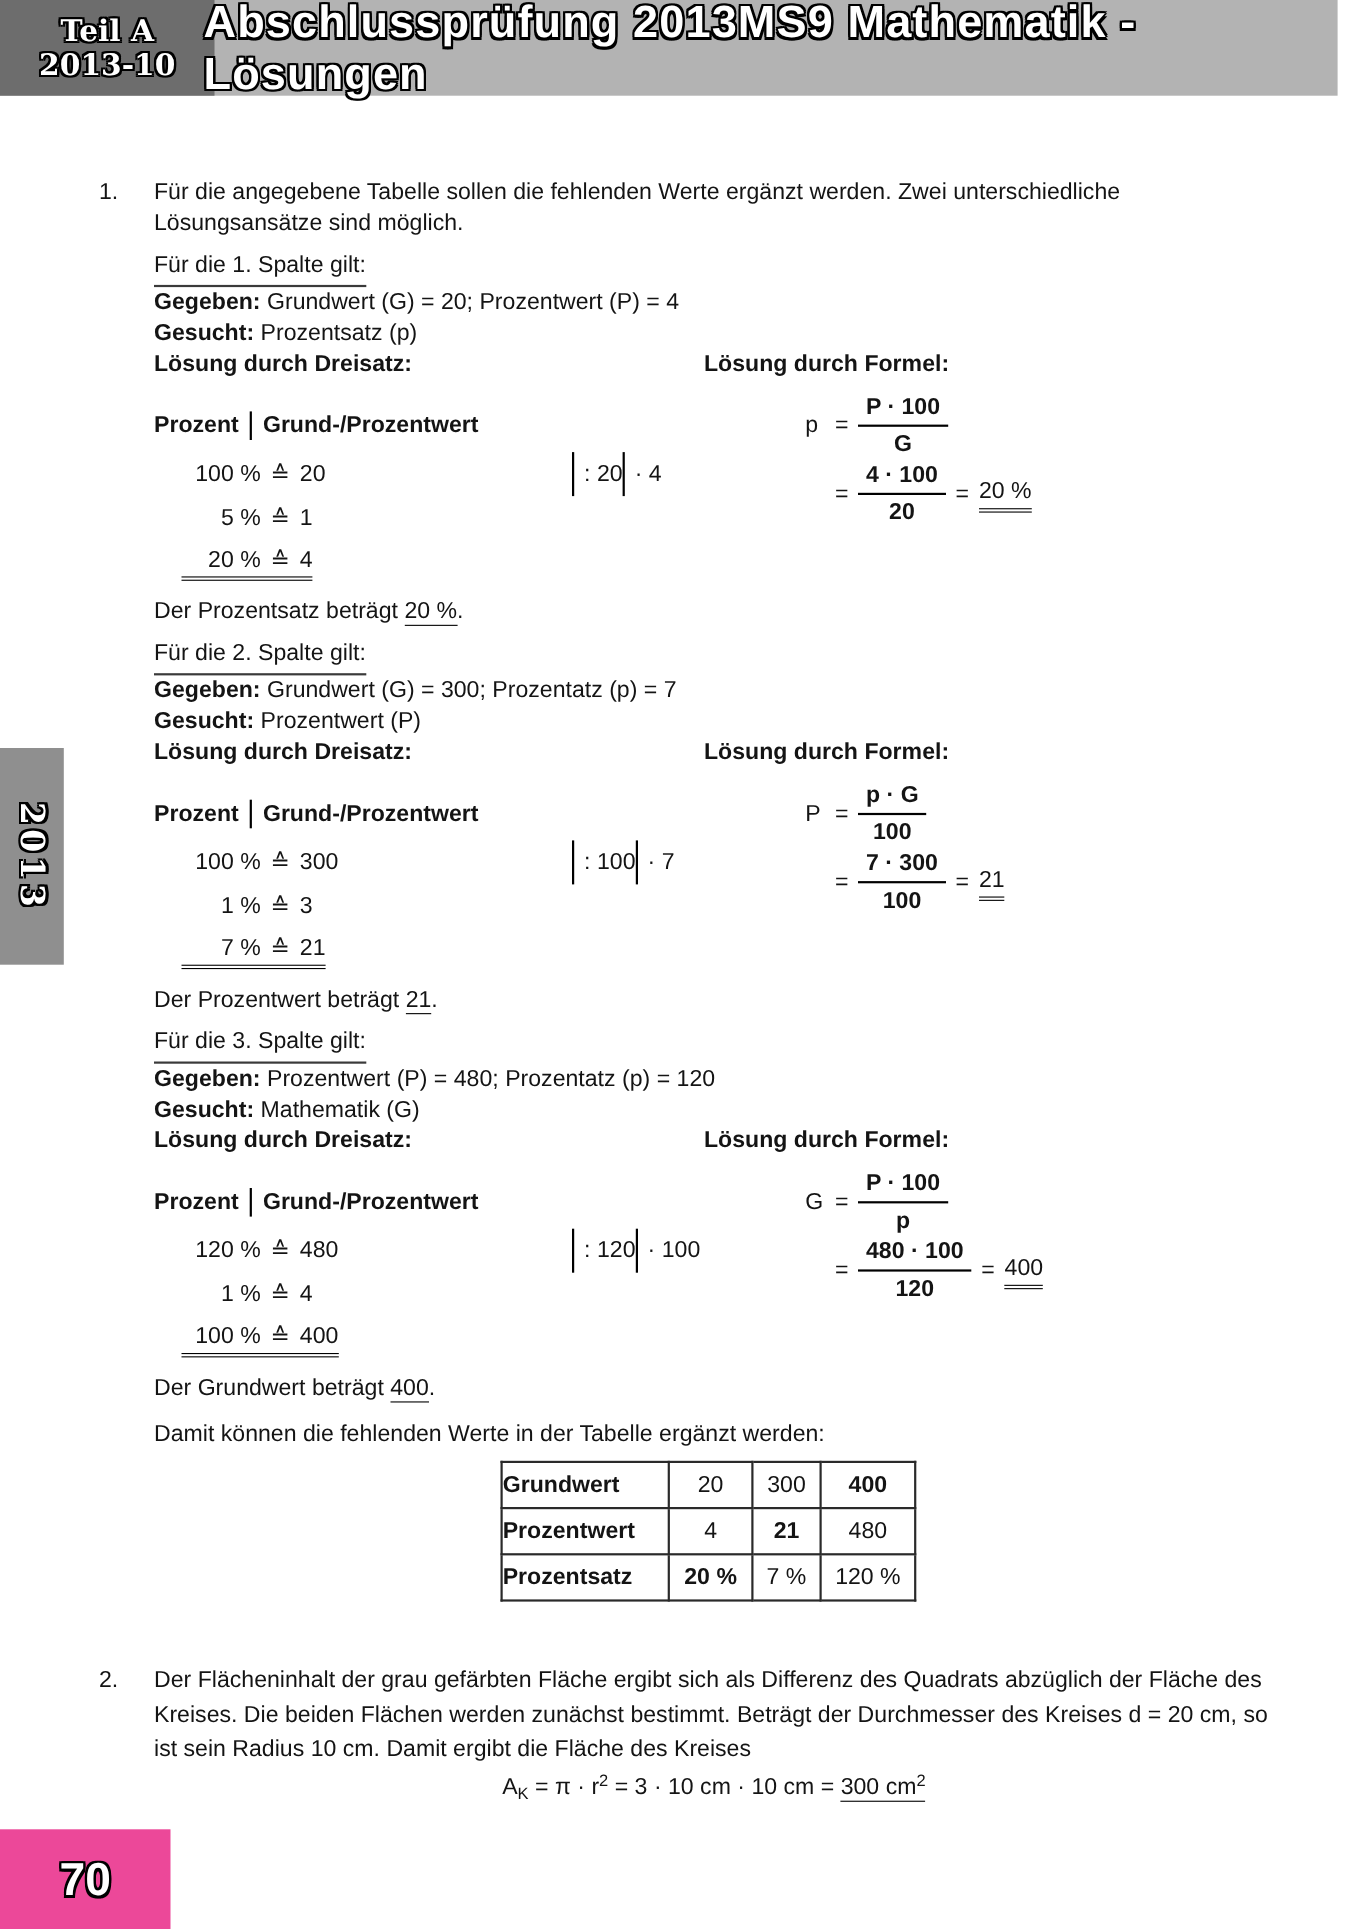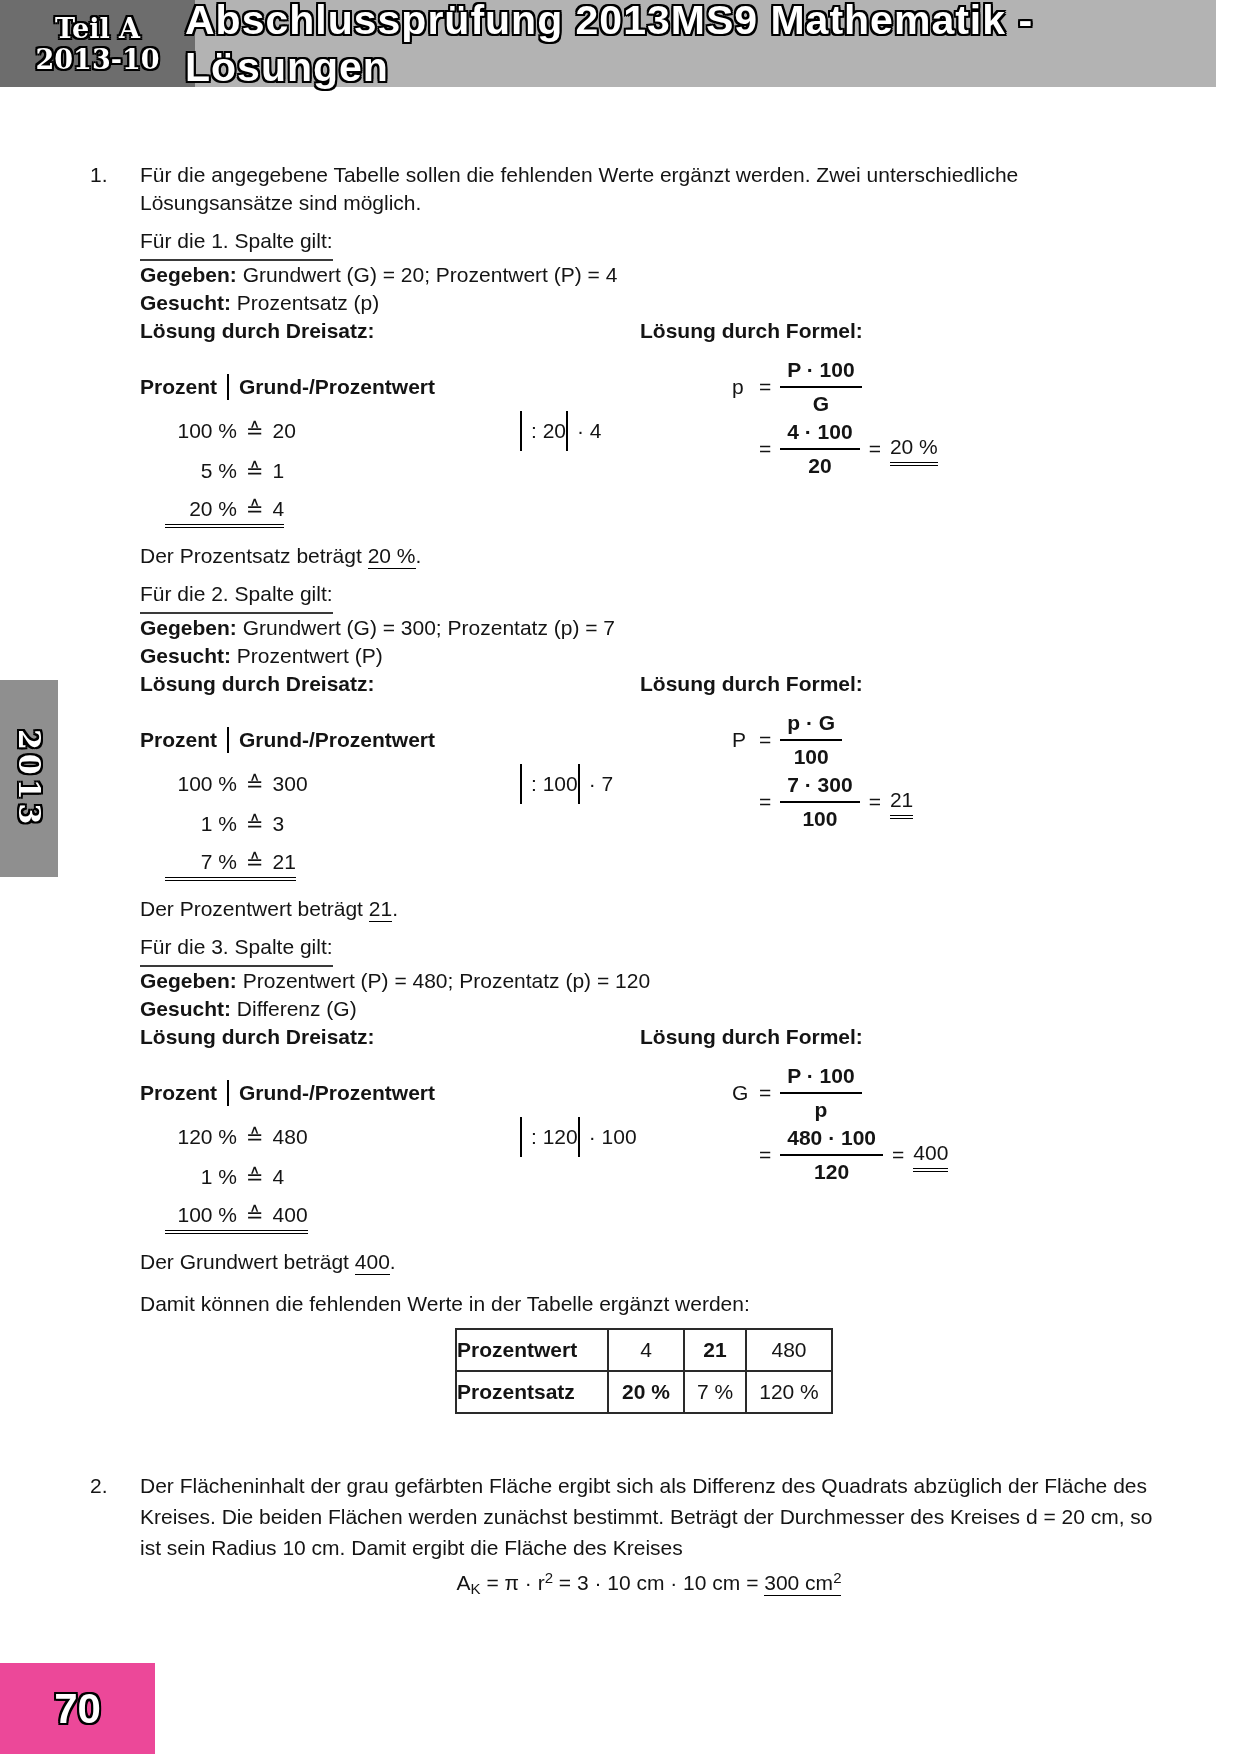--- a/index.html
+++ b/index.html
@@ -247,21 +247,21 @@
 
     <p class="sec-line">
       <span class="sec">Für die 3. Spalte gilt:</span>
     </p>
     <p class="line">
       <span class="b">Gegeben:</span>
       <span>Prozentwert (P) = 480; Prozentatz (p) = 120</span>
     </p>
     <p class="line">
       <span class="b">Gesucht:</span>
-      <span>Differenz (G)</span>
+      <span>Mathematik (G)</span>
     </p>
     <div class="two-head">
       <span class="h-left">Lösung durch Dreisatz:</span>
       <span>Lösung durch Formel:</span>
     </div>
     <div class="sol">
       <div class="dreisatz">
         <div class="dr-head">
           <span>Prozent</span>
           <span class="vbar"></span>
@@ -311,20 +311,26 @@
       </div>
     </div>
     <p class="concl">
       <span>Der Grundwert beträgt</span>
       <span class="su">400</span><span>.</span>
     </p>
 
     <p class="table-intro">Damit können die fehlenden Werte in der Tabelle ergänzt werden:</p>
     <table class="result">
       <tbody>
+        <tr>
+          <td class="rt-label">Grundwert</td>
+          <td class="rt-val w1">20</td>
+          <td class="rt-val w2">300</td>
+          <td class="rt-val w3 b">400</td>
+        </tr>
         <tr>
           <td class="rt-label">Prozentwert</td>
           <td class="rt-val w1">4</td>
           <td class="rt-val w2 b">21</td>
           <td class="rt-val w3">480</td>
         </tr>
         <tr>
           <td class="rt-label">Prozentsatz</td>
           <td class="rt-val w1 b">20 %</td>
           <td class="rt-val w2">7 %</td>

